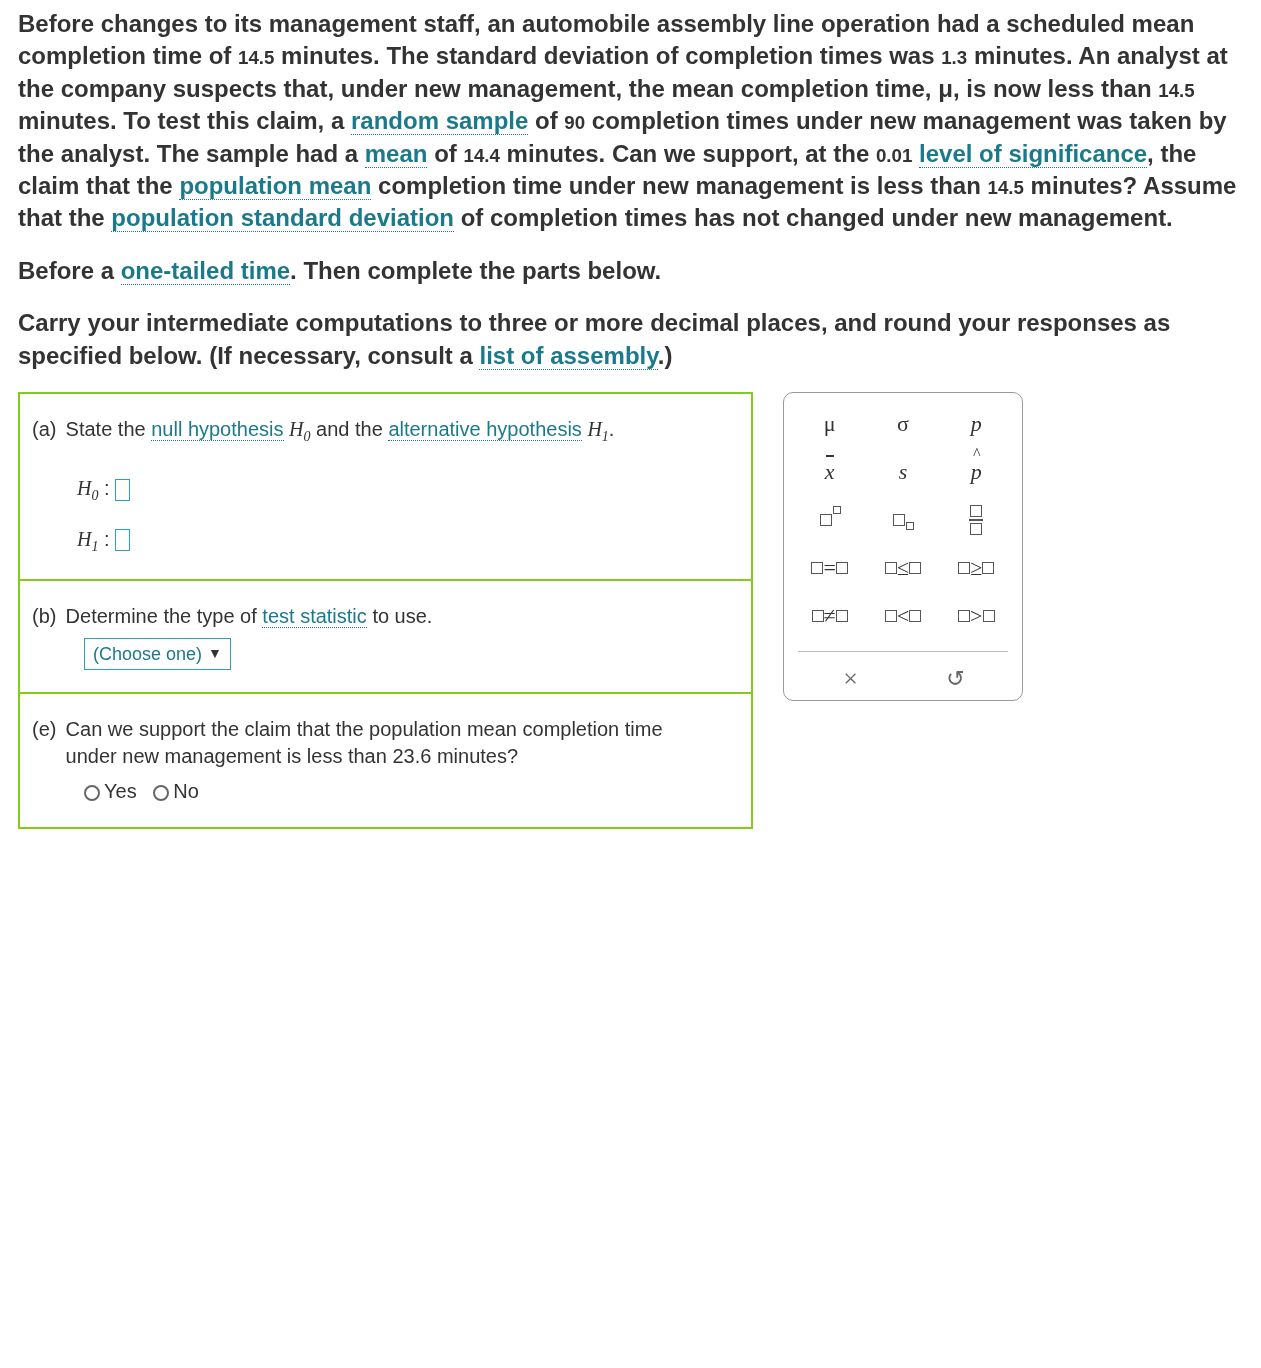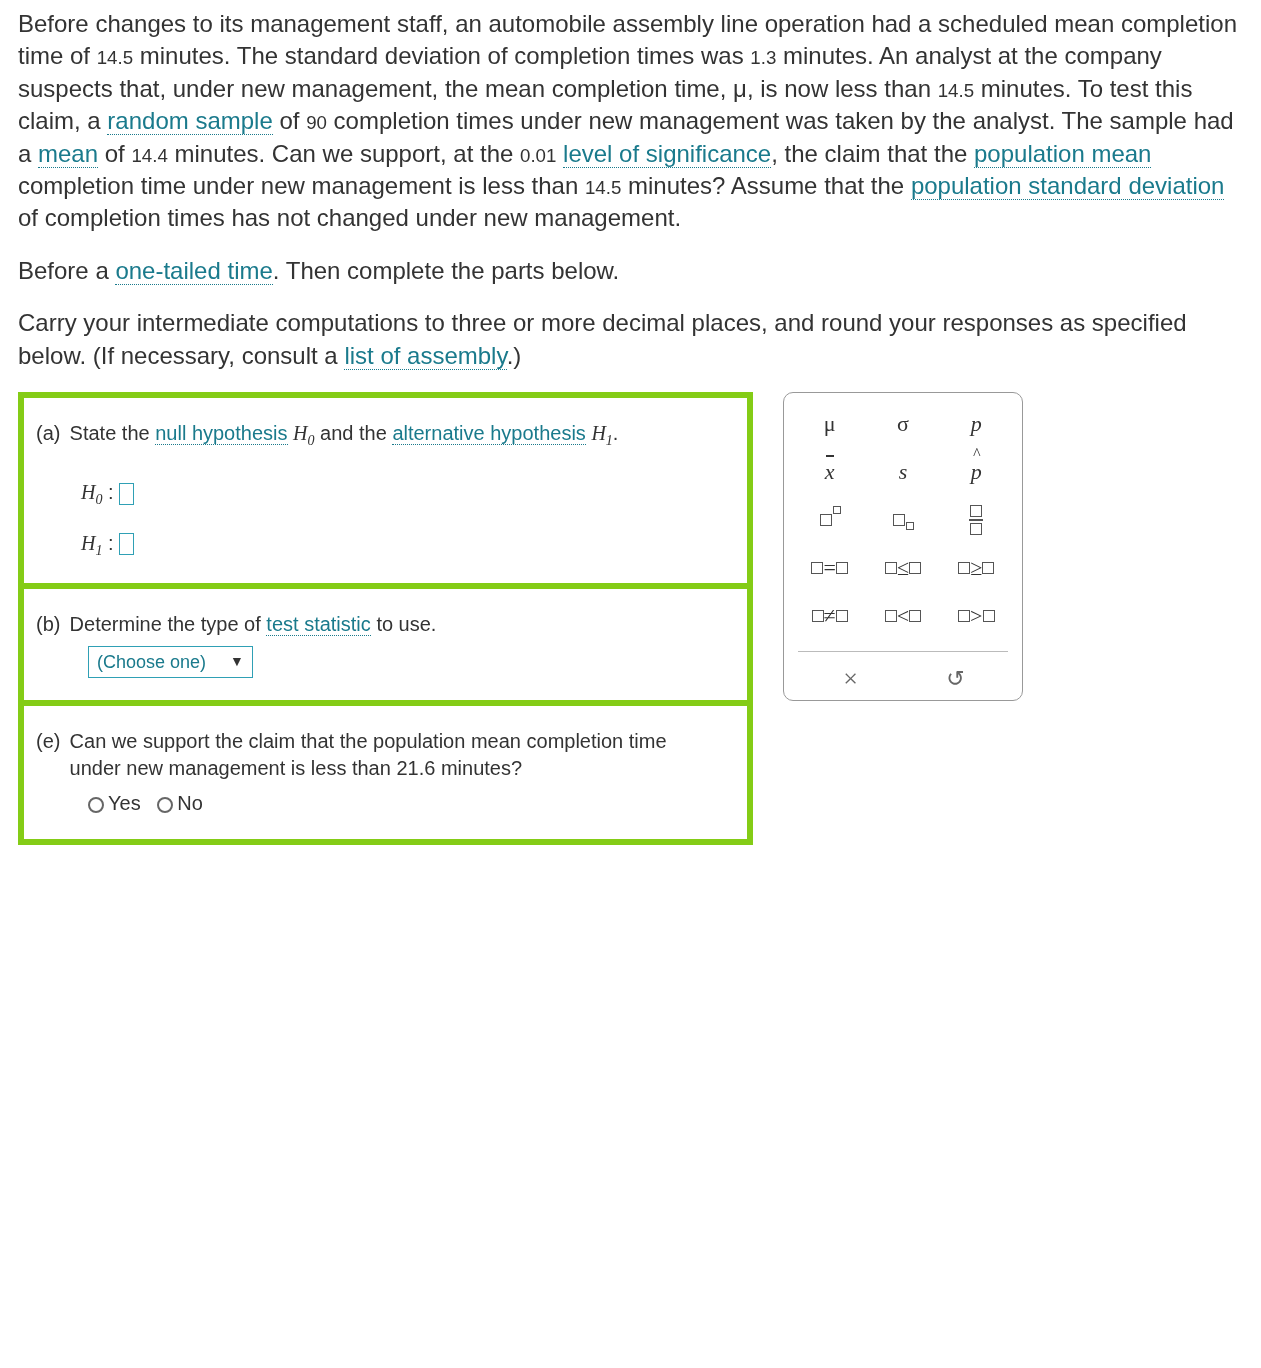--- a/index.html
+++ b/index.html
@@ -7,37 +7,37 @@
   font-family: Verdana, Geneva, sans-serif;
   font-size: 24px;
   color: #333;
   padding: 8px 18px;
   width: 1261px;
   line-height: 1.35;
 }
 .link { color: #1a7a8c; border-bottom: 1px dotted #1a7a8c; }
 .small-num { font-size: 0.78em; }
 .italic-serif { font-family: 'Times New Roman', serif; font-style: italic; }
-.para { margin-bottom: 20px; }
+.para { margin-bottom: 20px; font-weight: bold; }
 
 .bottom-row { display: flex; gap: 30px; align-items: flex-start; margin-top: 18px; }
 
 .qtable { border: 1px solid #888; border-collapse: collapse; width: 735px; font-size: 20px; }
-.qtable td { border: 6px solid #84cc16; padding: 22px 12px; vertical-align: top; }
+.qtable td { border: 2px solid #84cc16; padding: 22px 12px; vertical-align: top; }
 .qtable .lbl { display: inline-block; width: 28px; vertical-align: top; }
 .qtable .qtext { display: inline; }
 .indent { margin-left: 45px; margin-top: 28px; }
 .indent2 { margin-left: 52px; margin-top: 8px; }
 
 .inputbox { display: inline-block; width: 15px; height: 22px; border: 1px solid #2fa0b5; vertical-align: middle; }
 .sub { font-size: 0.7em; vertical-align: sub; }
 
 .choose {
   border: 1px solid #2fa0b5; padding: 3px 8px; font-size: 18px;
-  color: #1a7a8c; display: inline-flex; align-items: center; gap: 24px;
+  color: #1a7a8c; display: inline-flex; align-items: center; gap: 6px;
 }
 .choose .tri { color: #333; font-size: 14px; }
 
 .radio { display: inline-block; width: 16px; height: 16px; border: 2px solid #666; border-radius: 50%; vertical-align: middle; margin-right: 4px; }
 
 .palette {
   border: 1px solid #999; border-radius: 10px; padding: 14px 14px 4px;
   width: 240px; display: grid; grid-template-columns: repeat(3, 1fr);
   gap: 14px 10px; font-family: 'Times New Roman', serif; font-size: 22px;
   color: #333; justify-items: center; align-items: center;
@@ -96,21 +96,21 @@
         <span class="choose">
           <span>(Choose one)</span>
           <span class="tri">▼</span>
         </span>
       </div>
     </td>
         </tr>
     <tr>
           <td>
       <span class="lbl">(e)</span>
-      <span class="qtext" style="display:inline-block;width:640px;">Can we support the claim that the population mean completion time under new management is less than 21.6 minutes?</span>
+      <span class="qtext" style="display:inline-block;width:640px;">Can we support the claim that the population mean completion time under new management is less than 23.6 minutes?</span>
       <div class="indent2" style="margin-top:8px;">
         <span class="radio"></span><span>Yes</span>
         &nbsp;
         <span class="radio"></span><span>No</span>
       </div>
     </td>
         </tr>
   </tbody>
     </table>
 

